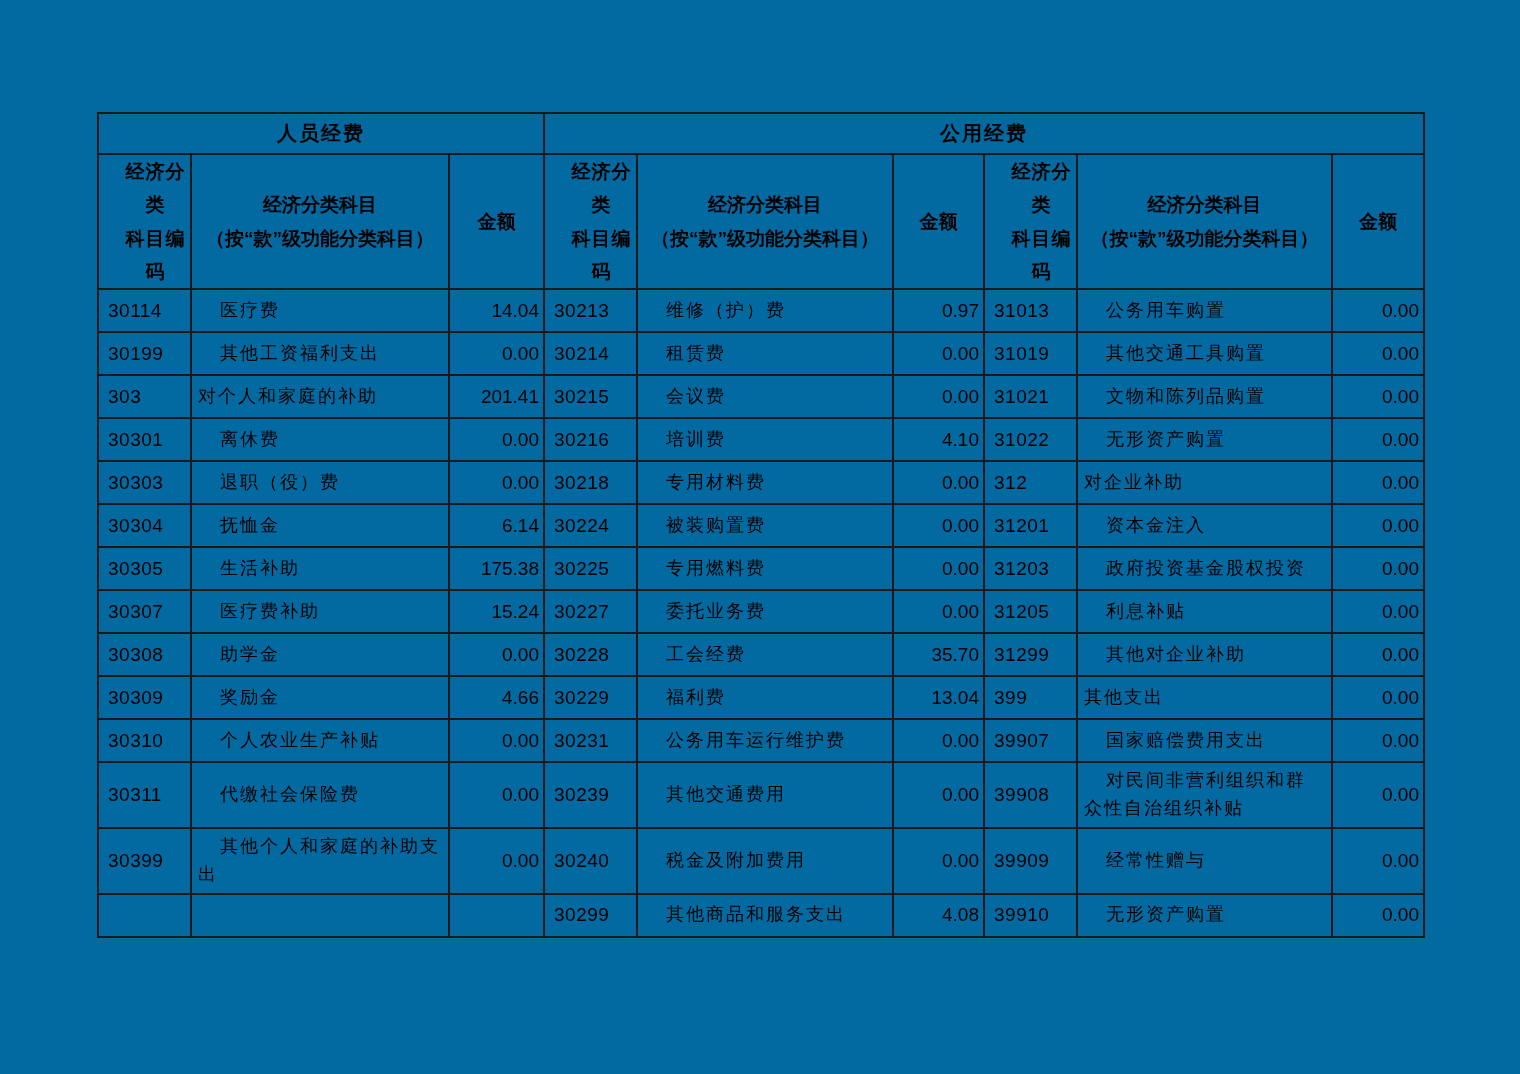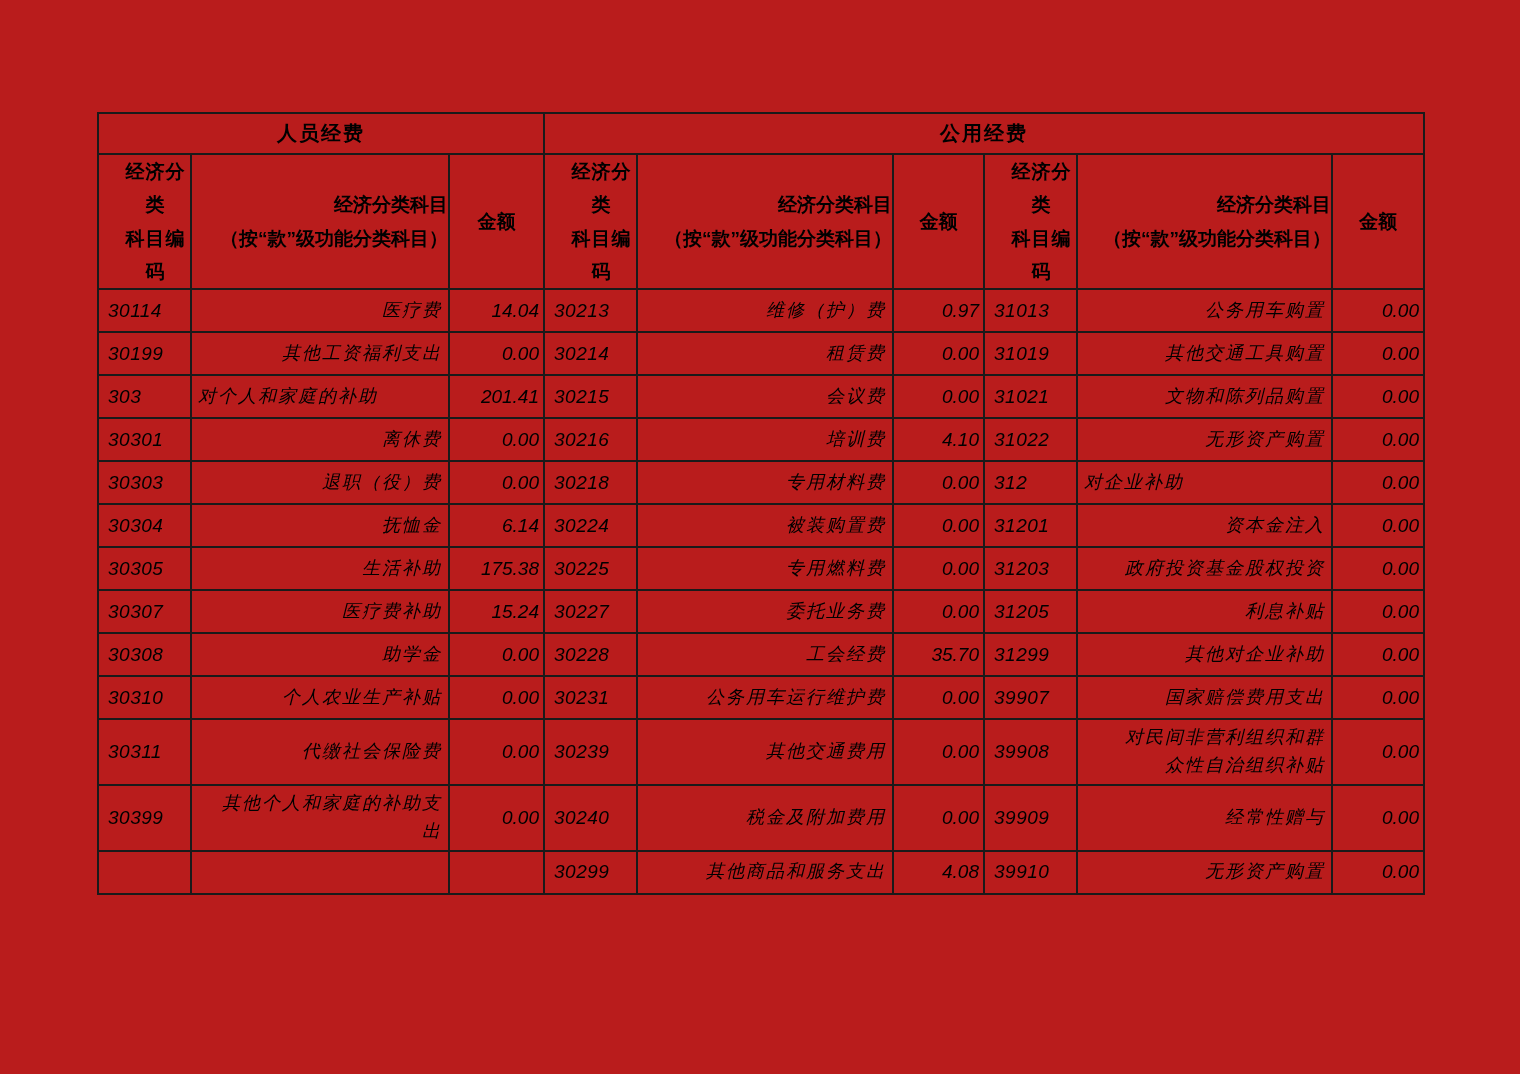--- a/index.html
+++ b/index.html
@@ -5,21 +5,21 @@
   * { margin: 0; padding: 0; box-sizing: border-box; }
   html, body {
     width: 1520px; height: 1074px;
     background: #ffffff;
     font-family: "Liberation Sans", "DejaVu Sans", sans-serif;
     color: #000000;
   }
   .page {
     position: relative;
     width: 1520px; height: 1074px;
-    background: #b91c1c;
+    background: #0369a1;
     overflow: hidden;
   }
   table.budget {
     position: absolute;
     left: 97px; top: 112px;
     width: 1326px;
     border-collapse: collapse;
     table-layout: fixed;
   }
   table.budget th, table.budget td {
@@ -38,38 +38,38 @@
   }
   tr.colhead-row th {
     height: 85px;
     font-size: 19px;
     font-weight: bold;
     text-align: center;
     line-height: 1.75;
     font-family: "Liberation Sans", "DejaVu Sans", sans-serif;
   }
   th.code-head { text-align: left; padding-left: 22px; letter-spacing: 1px; }
-  th.subj-head div { white-space: nowrap; text-align: right; }
+  th.subj-head div { white-space: nowrap; }
   
-  tbody tr { height: 43px; font-style: italic; }
+  tbody tr { height: 43px; }
   td.code {
     font-size: 19px;
     text-align: left;
     padding-left: 9px;
     letter-spacing: 0.5px;
   }
   td.name {
     font-size: 18px;
     text-align: left;
     padding: 4px 6px;
     letter-spacing: 2px;
     line-height: 1.55;
     font-family: "Liberation Serif", "DejaVu Serif", serif;
   }
-  td.name div.ind { text-indent: 22px; text-align: right; }
+  td.name div.ind { text-indent: 22px; }
   td.amt {
     font-size: 19px;
     text-align: right;
     padding-right: 4px;
   }
 </style>
 </head>
 <body>
 
 <div class="page">
@@ -268,20 +268,37 @@
             <div class="ind">工会经费</div>
           </td>
           <td class="amt">35.70</td>
           <td class="code">31299</td>
           <td class="name">
             <div class="ind">其他对企业补助</div>
           </td>
           <td class="amt">0.00</td>
         </tr>
         <tr>
+          <td class="code">30309</td>
+          <td class="name">
+            <div class="ind">奖励金</div>
+          </td>
+          <td class="amt">4.66</td>
+          <td class="code">30229</td>
+          <td class="name">
+            <div class="ind">福利费</div>
+          </td>
+          <td class="amt">13.04</td>
+          <td class="code">399</td>
+          <td class="name">
+            <div>其他支出</div>
+          </td>
+          <td class="amt">0.00</td>
+        </tr>
+        <tr>
           <td class="code">30310</td>
           <td class="name">
             <div class="ind">个人农业生产补贴</div>
           </td>
           <td class="amt">0.00</td>
           <td class="code">30231</td>
           <td class="name">
             <div class="ind">公务用车运行维护费</div>
           </td>
           <td class="amt">0.00</td>

